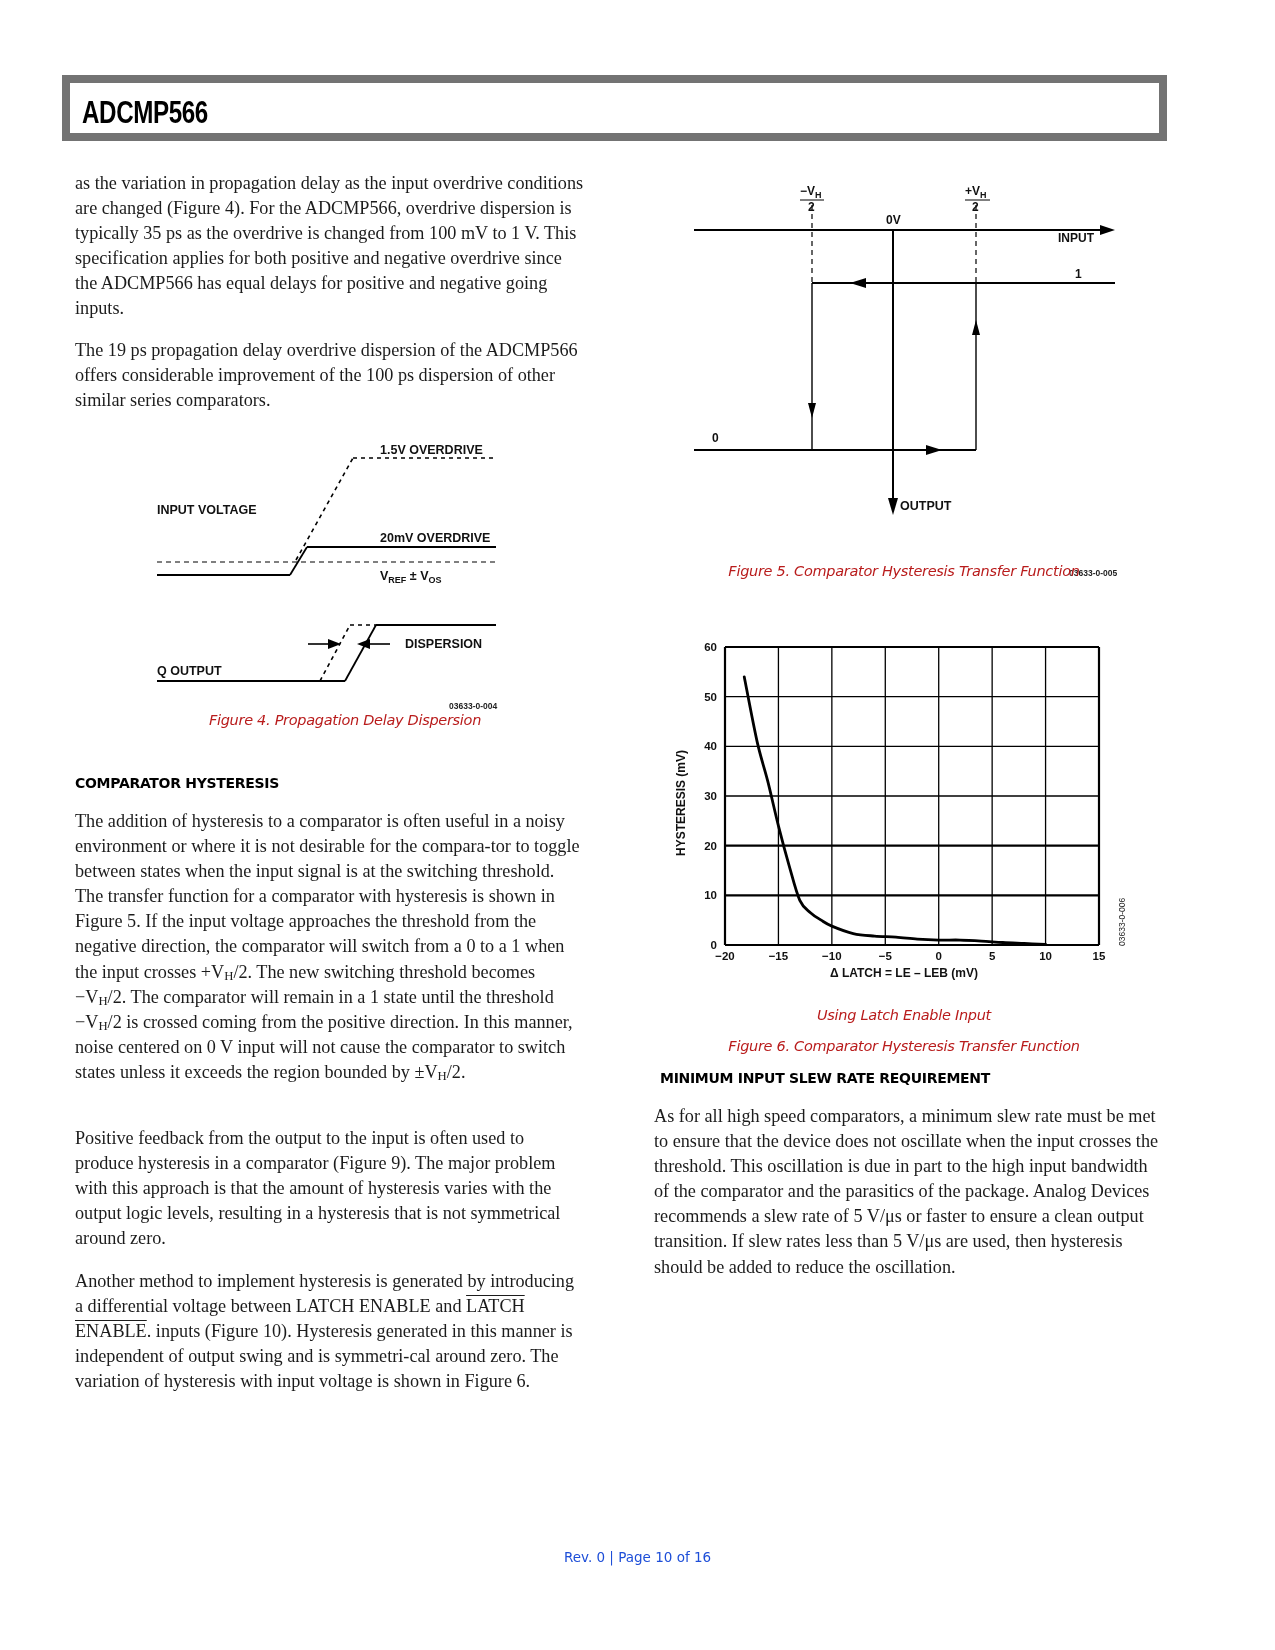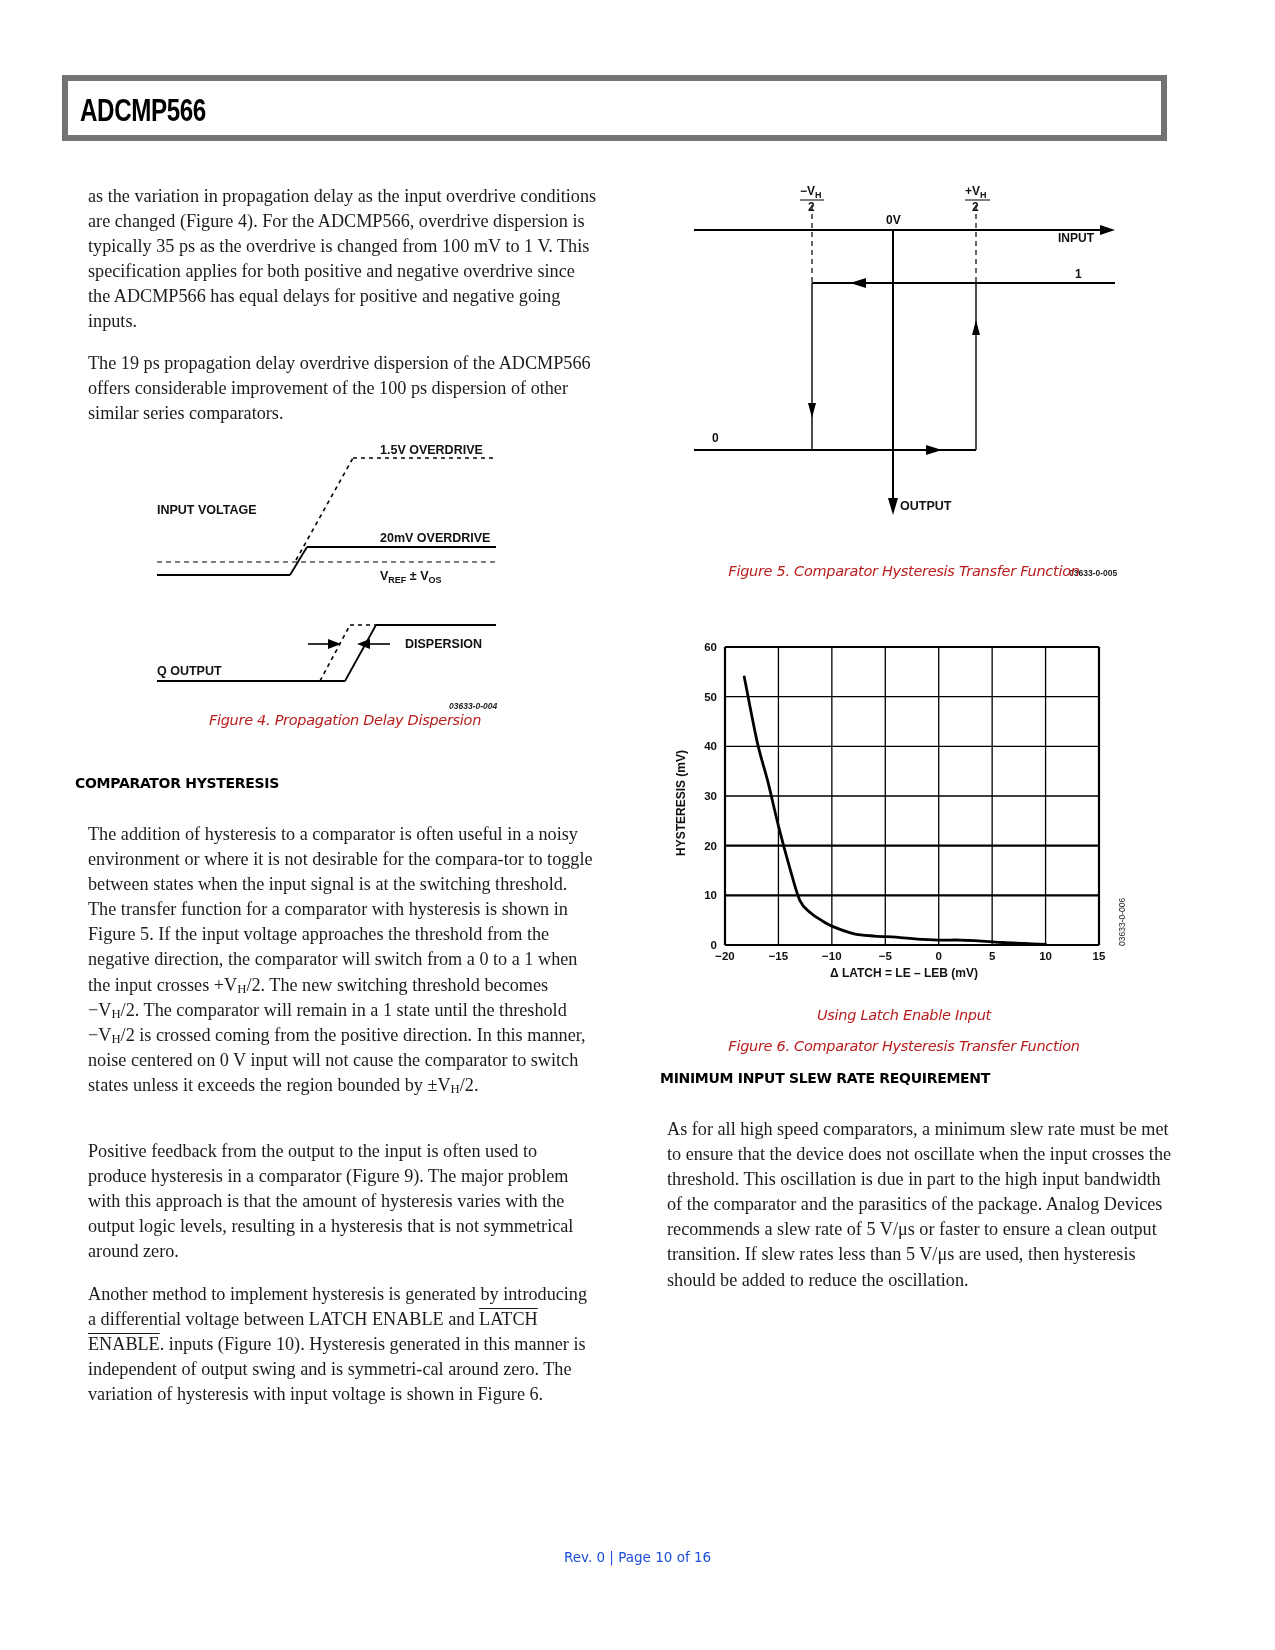--- a/index.html
+++ b/index.html
@@ -2,30 +2,30 @@
 <html><head>
 <meta charset="utf-8">
 <style>
   html, body { margin: 0; padding: 0; background: #ffffff; }
   body {
     width: 1275px; height: 1650px; position: relative; overflow: hidden;
     font-family: "Liberation Serif", serif; color: #1a1a1a;
   }
   .header-box {
     position: absolute; left: 62px; top: 75px; width: 1105px; height: 66px;
-    border: 6px solid #737373; box-sizing: border-box;
+    border: 8px solid #737373; box-sizing: border-box;
   }
   .header-title {
     position: absolute; left: 12px; top: 12px;
     font-family: "Liberation Sans", sans-serif; font-weight: bold;
     font-size: 31px; letter-spacing: -0.5px; transform: scaleX(0.78);
     transform-origin: left center; color: #000;
   }
   .para {
-    position: absolute; font-size: 18.2px; line-height: 25.1px; margin: 13px;
+    position: absolute; font-size: 18.2px; line-height: 25.1px; margin: 0;
     color: #1c1c1c;
   }
   .col-left { left: 75px; width: 510px; }
   .col-right { left: 654px; width: 510px; }
   .section-heading {
     position: absolute; font-family: "DejaVu Sans", sans-serif; font-weight: bold;
     font-size: 14px; color: #000; margin: 0; letter-spacing: -0.3px;
   }
   .caption {
     position: absolute; font-family: "DejaVu Sans", sans-serif; font-style: italic;
@@ -75,21 +75,21 @@
   <polygon points="191,214 178,209 178,219" fill="#000"></polygon>
   <line x1="213" y1="214" x2="240" y2="214" stroke="#000" stroke-width="1.6"></line>
   <polygon points="207,214 220,209 220,219" fill="#000"></polygon>
   <text x="230" y="24" font-size="12.5">1.5V OVERDRIVE</text>
   <text x="7" y="84" font-size="12.5">INPUT VOLTAGE</text>
   <text x="230" y="112" font-size="12.5">20mV OVERDRIVE</text>
   <text x="230" y="150" font-size="12.5"><tspan>V</tspan><tspan font-size="9" dy="3">REF</tspan><tspan dy="-3"> ± V</tspan><tspan font-size="9" dy="3">OS</tspan></text>
   <text x="255" y="218" font-size="12.5">DISPERSION</text>
   <text x="7" y="245" font-size="12.5">Q OUTPUT</text>
 </svg>
-<div class="fig-code" style="left:449px; top:701px;font-style:italic;">03633-0-004</div>
+<div class="fig-code" style="left:449px; top:701px;">03633-0-004</div>
 <div class="caption" style="left:90px; width:510px; top:712px;">Figure 4. Propagation Delay Dispersion</div>
 
 <h2 class="section-heading" style="left:75px; top:775px;">COMPARATOR HYSTERESIS</h2>
 <p class="para col-left" style="top:809px;"><span>The addition of hysteresis to a comparator is often useful in a noisy environment or where it is not desirable for the compara-tor to toggle between states when the input signal is at the switching threshold. The transfer function for a comparator with hysteresis is shown in Figure 5. If the input voltage approaches the threshold from the negative direction, the comparator will switch from a 0 to a 1 when the input crosses +V</span><sub class="s">H</sub><span>/2. The new switching threshold becomes −V</span><sub class="s">H</sub><span>/2. The comparator will remain in a 1 state until the threshold −V</span><sub class="s">H</sub><span>/2 is crossed coming from the positive direction. In this manner, noise centered on 0 V input will not cause the comparator to switch states unless it exceeds the region bounded by ±V</span><sub class="s">H</sub><span>/2.</span></p>
 <p class="para col-left" style="top:1126px;">Positive feedback from the output to the input is often used to produce hysteresis in a comparator (Figure 9). The major problem with this approach is that the amount of hysteresis varies with the output logic levels, resulting in a hysteresis that is not symmetrical around zero.</p>
 <p class="para col-left" style="top:1269px;"><span>Another method to implement hysteresis is generated by introducing a differential voltage between LATCH ENABLE and </span><span class="ov">LATCH ENABLE</span><span>. inputs (Figure 10).  Hysteresis generated in this manner is independent of output swing and is symmetri-cal around zero. The variation of hysteresis with input voltage is shown in Figure 6.</span></p>
 
 <svg style="left:690px; top:180px;" width="440" height="370" viewBox="0 0 440 370">
 
   <line x1="122" y1="25" x2="122" y2="102" stroke="#000" stroke-width="1.2" stroke-dasharray="5,4"></line>

